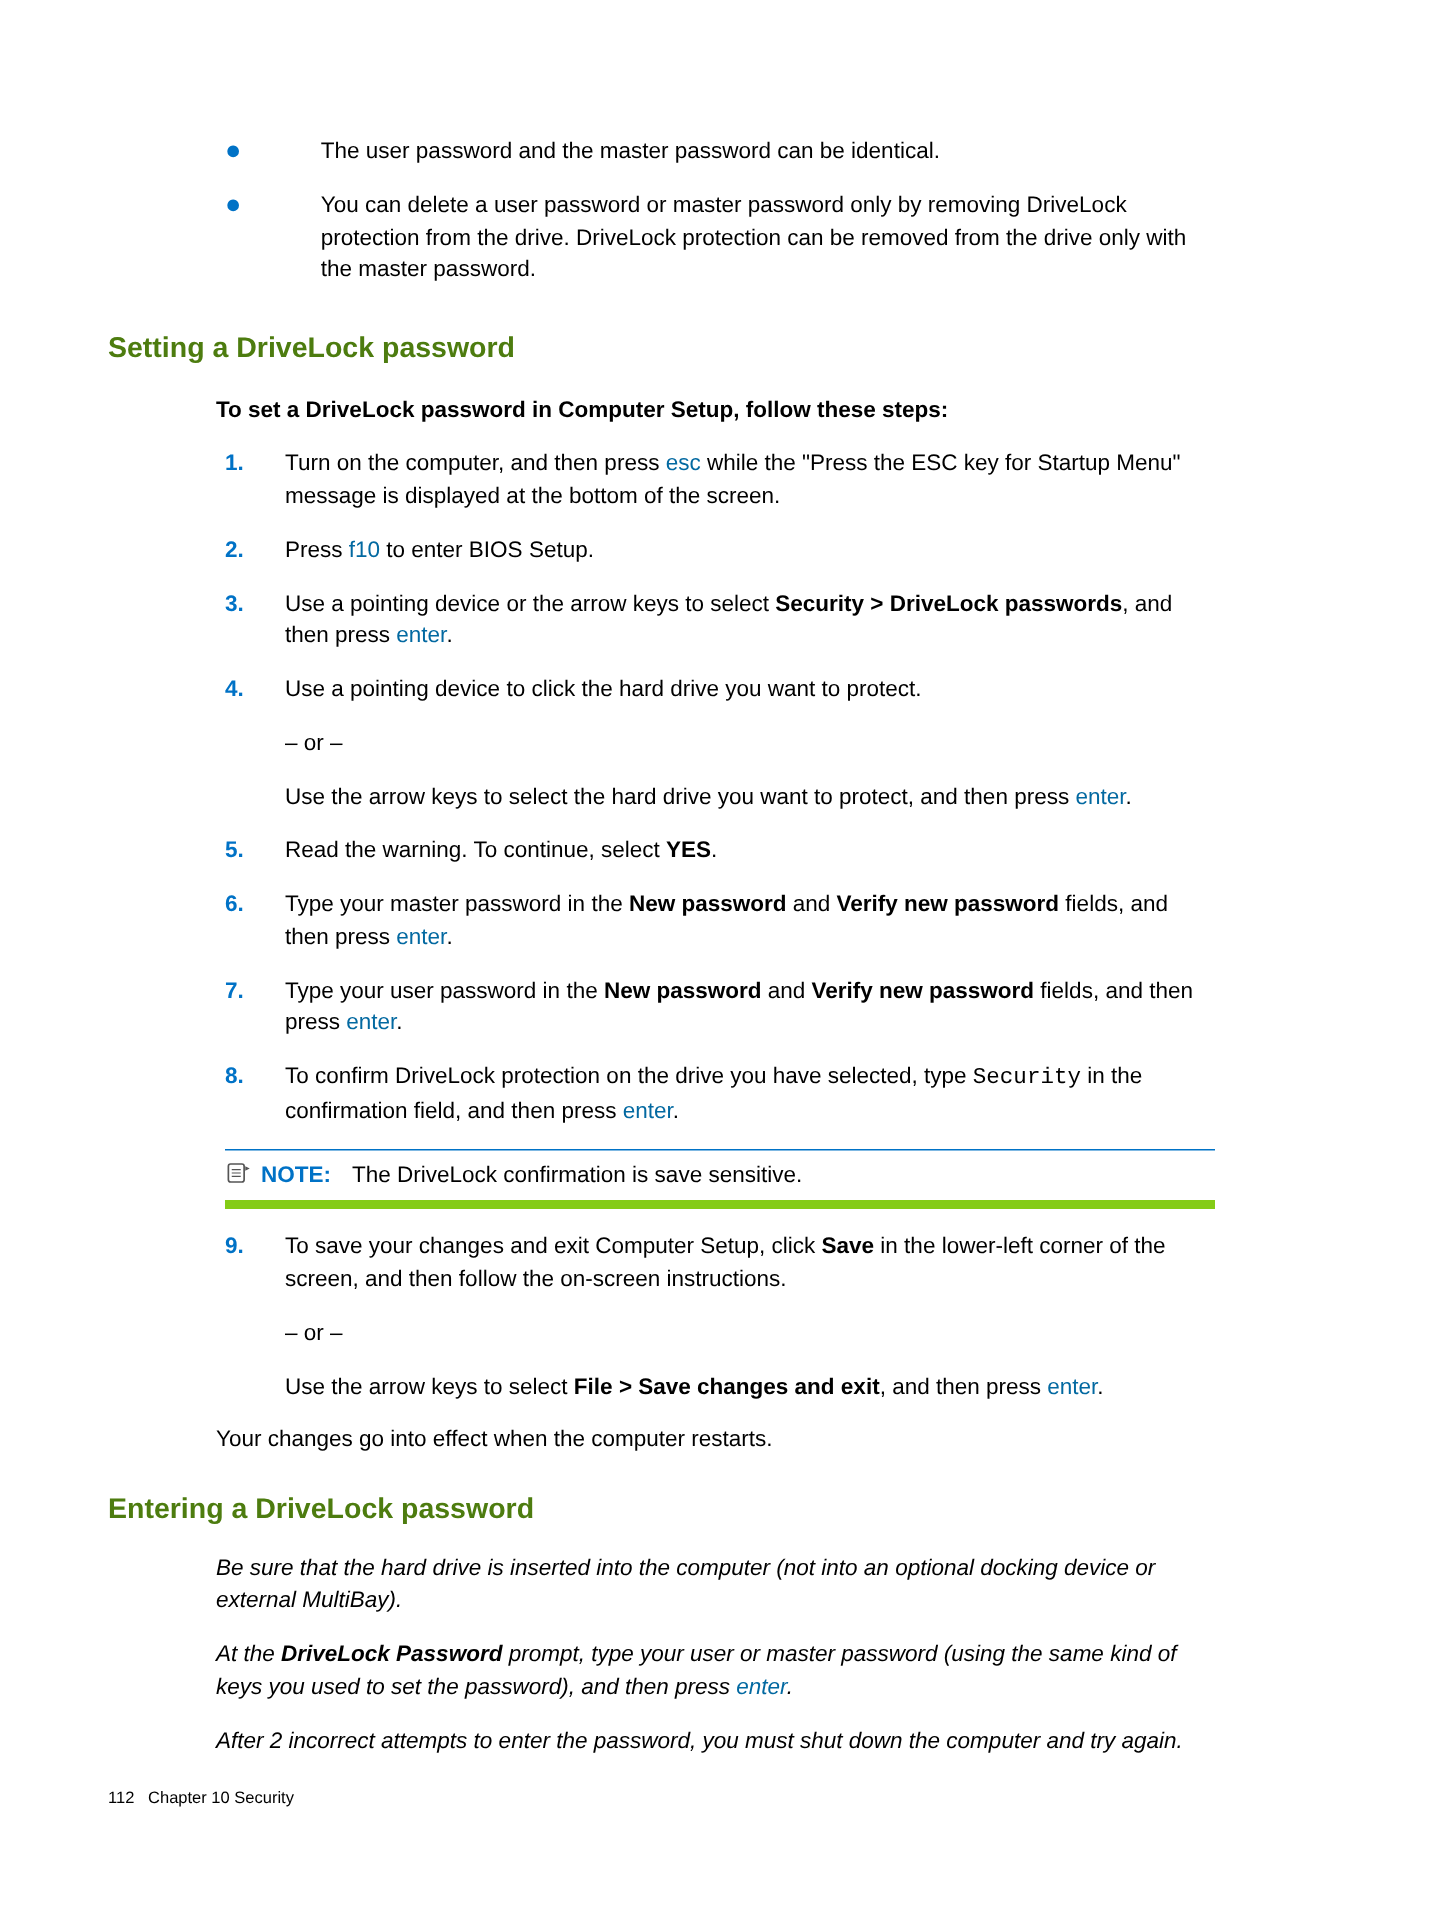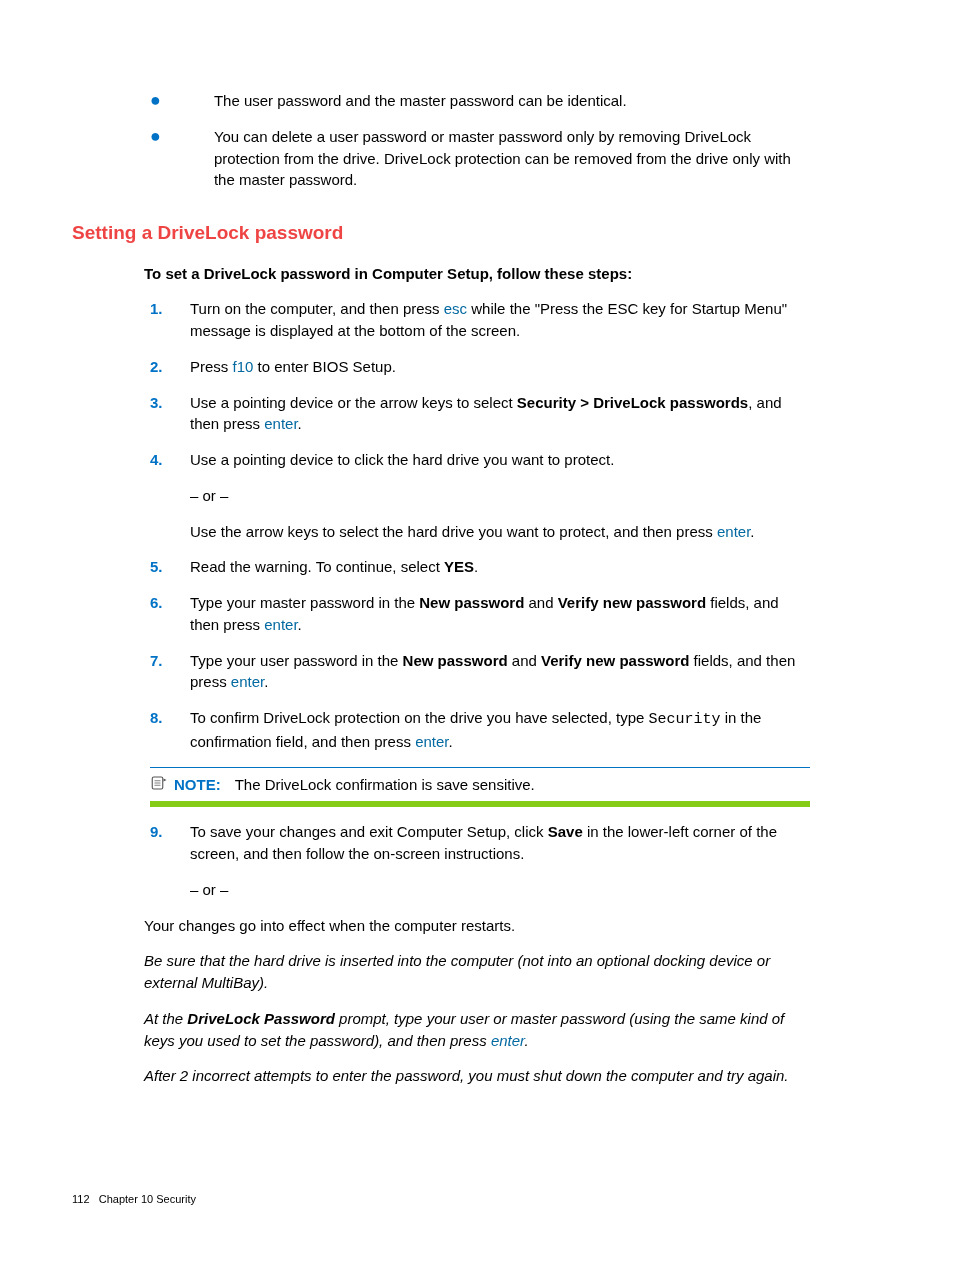--- a/index.html
+++ b/index.html
@@ -30,21 +30,21 @@
     font-size: 18px;
     line-height: 20px;
     margin-right: 22px;
     flex-shrink: 0;
   }
   .bullet-text {
     flex: 1;
     margin-left: 31px;
   }
   h2.section-head {
-    color: #ef4444;
+    color: #4d7c0f;
     font-size: 19px;
     font-weight: bold;
     margin: 22px 0 14px 0;
   }
   .intro {
     margin: 16px 0 14px 72px;
     font-weight: bold;
   }
   .ol-list {
     margin: 0 78px 0 78px;
@@ -201,26 +201,28 @@
       <span>The DriveLock confirmation is save sensitive.</span>
     </div>
   </div>
 
   <div class="ol-list">
     <div class="ol-item">
       <span class="ol-num">9.</span>
       <div class="ol-body">
         <p><span>To save your changes and exit Computer Setup, click </span><span class="bold">Save</span><span> in the lower-left corner of the screen, and then follow the on-screen instructions.</span></p>
         <p>– or –</p>
+        <p><span>Use the arrow keys to select </span><span class="bold">File &gt; Save changes and exit</span><span>, and then press </span><span class="key">enter</span><span>.</span></p>
       </div>
     </div>
   </div>
 
   <p class="closing">Your changes go into effect when the computer restarts.</p>
 
+  <h2 class="section-head">Entering a DriveLock password</h2>
 
   <p class="body-para">Be sure that the hard drive is inserted into the computer (not into an optional docking device or external MultiBay).</p>
 
   <p class="body-para"><span>At the </span><span class="bold">DriveLock Password</span><span> prompt, type your user or master password (using the same kind of keys you used to set the password), and then press </span><span class="key">enter</span><span>.</span></p>
 
   <p class="body-para">After 2 incorrect attempts to enter the password, you must shut down the computer and try again.</p>
 
   <div class="footer">
     <span>112</span>&nbsp;&nbsp;&nbsp;<span>Chapter 10   Security</span>
   </div>

